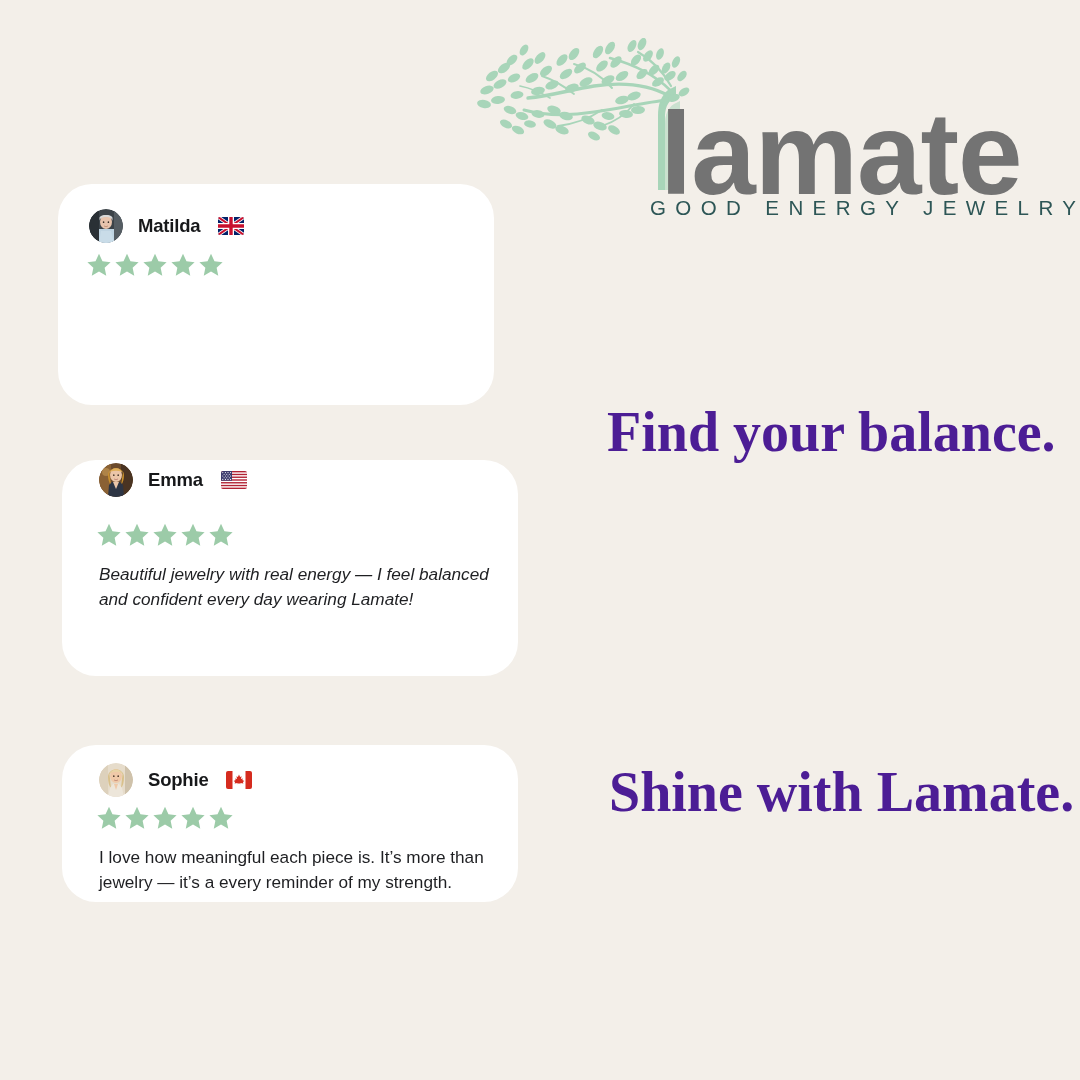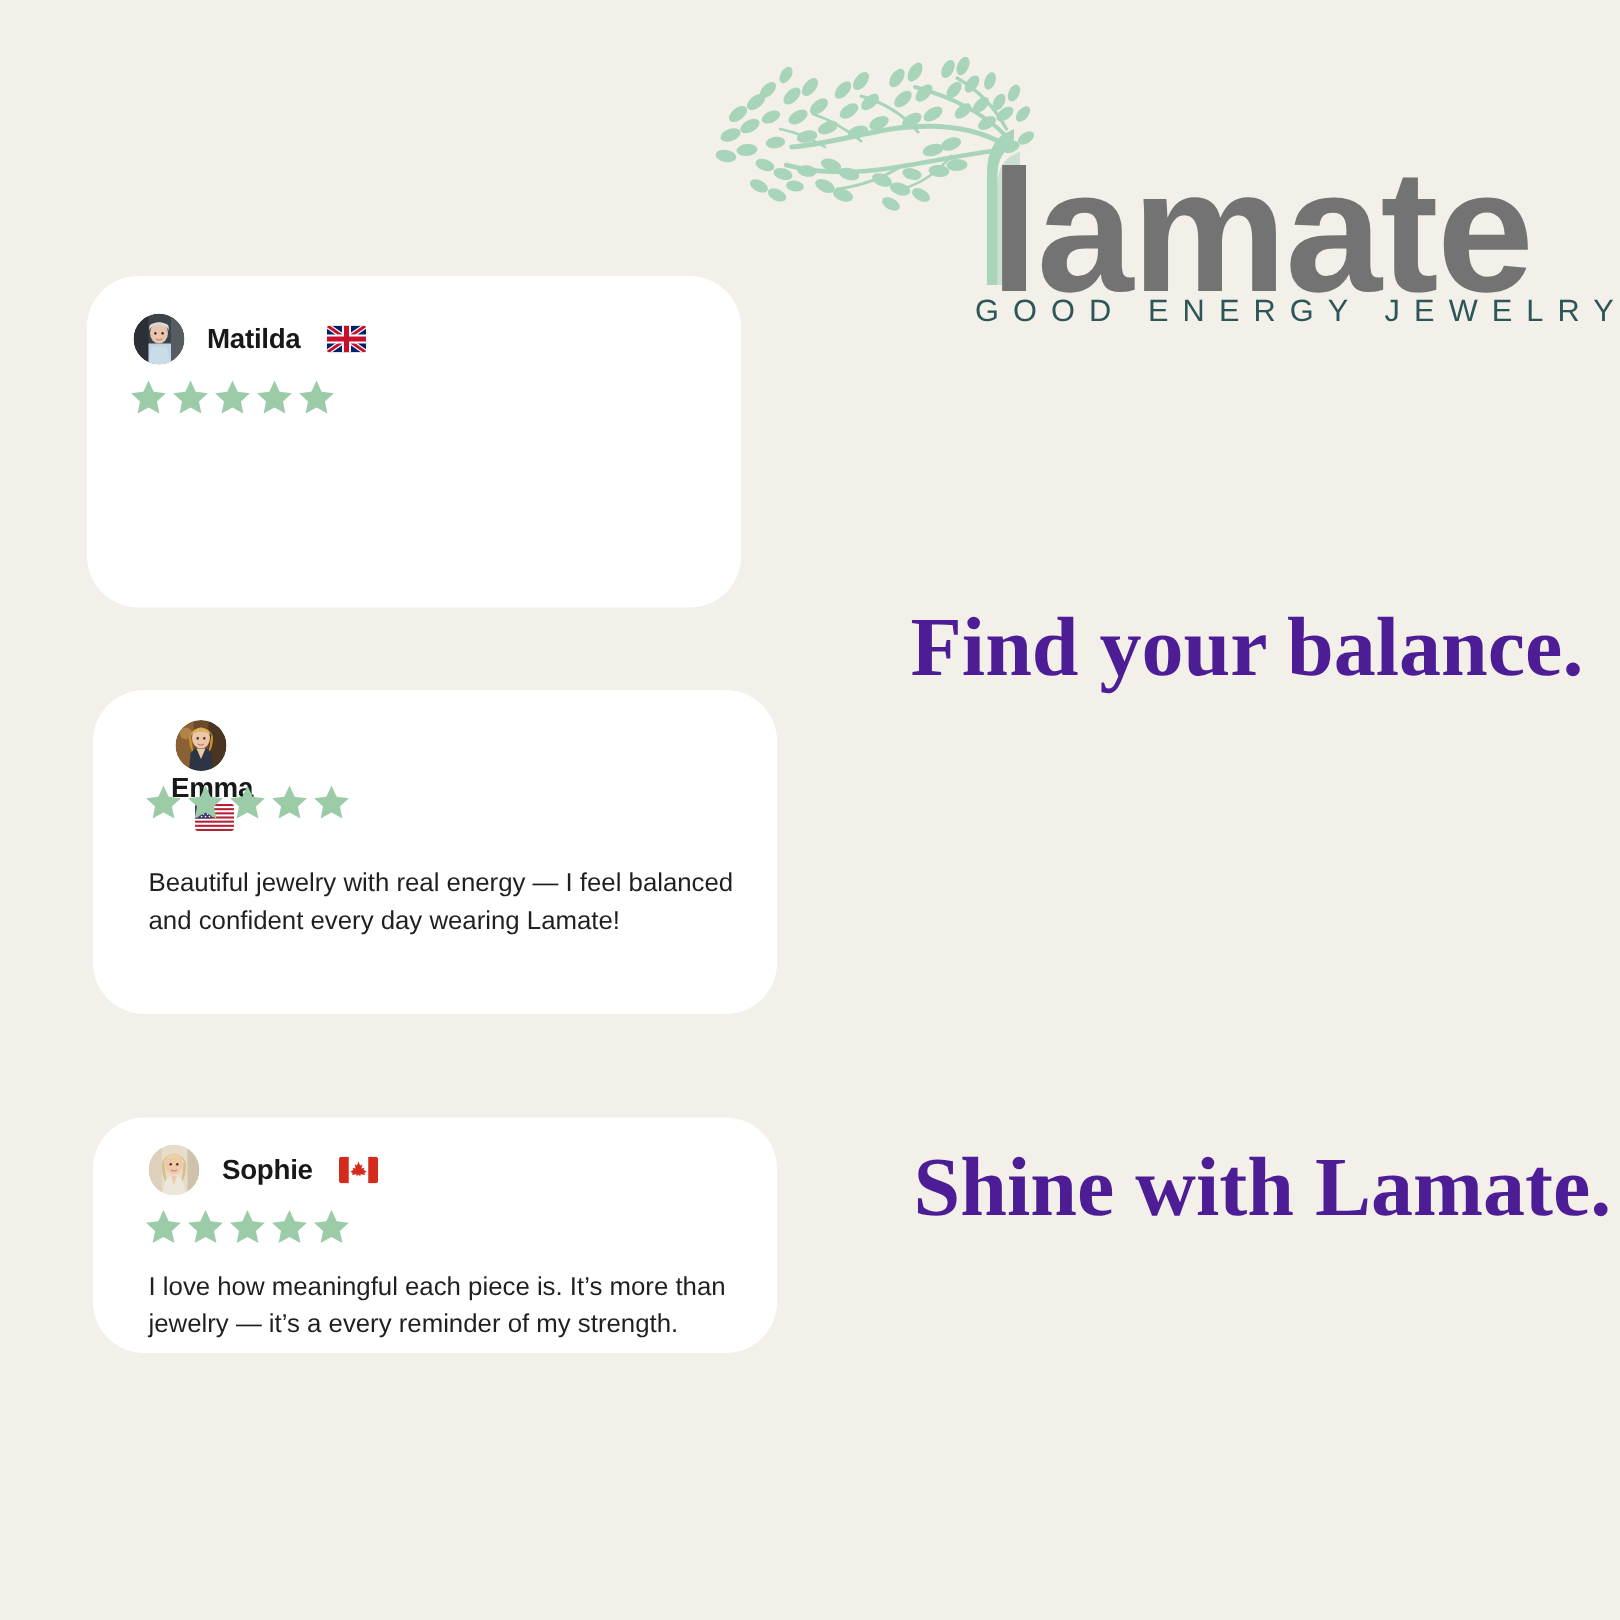--- a/index.html
+++ b/index.html
@@ -69,21 +69,21 @@
   .card-1 { left: 58px;  top: 172px; width: 436px; height: 221px; margin-top: 12px; }
   .card-2 { left: 62px;  top: 460px; width: 456px; height: 216px; }
   .card-3 { left: 62px;  top: 745px; width: 456px; height: 157px; }
 
   .card-head {
     position: absolute;
     display: flex;
     align-items: center;
   }
   .card-1 .card-head { left: 31px; top: 25px; }
-  .card-2 .card-head { left: 37px; top: 20px; flex-direction: column; }
+  .card-2 .card-head { left: 37px; top: 3px; }
   .card-3 .card-head { left: 37px; top: 18px; }
 
   .avatar {
     width: 34px;
     height: 34px;
     border-radius: 50%;
     overflow: hidden;
     flex: 0 0 auto;
     position: relative;
   }
@@ -121,21 +121,21 @@
   .star svg { display: block; width: 26px; height: 26px; }
 
   .review-text {
     position: absolute;
     font-size: 17.2px;
     line-height: 25px;
     color: #1E1F22;
     font-weight: 400;
   }
   .card-1 .review-text { left: 31px; top: 108px; width: 330px; }
-  .card-2 .review-text { left: 37px; top: 116px; width: 395px; }
+  .card-2 .review-text { left: 37px; top: 102px; width: 395px; font-style: italic; }
   .card-3 .review-text { left: 37px; top: 100px; width: 400px; }
 
   
   .tagline {
     position: absolute;
     font-family: Liberation Serif, serif;
     font-weight: 700;
     color: #4c1d95;
     font-size: 56px;
     line-height: 52px;

